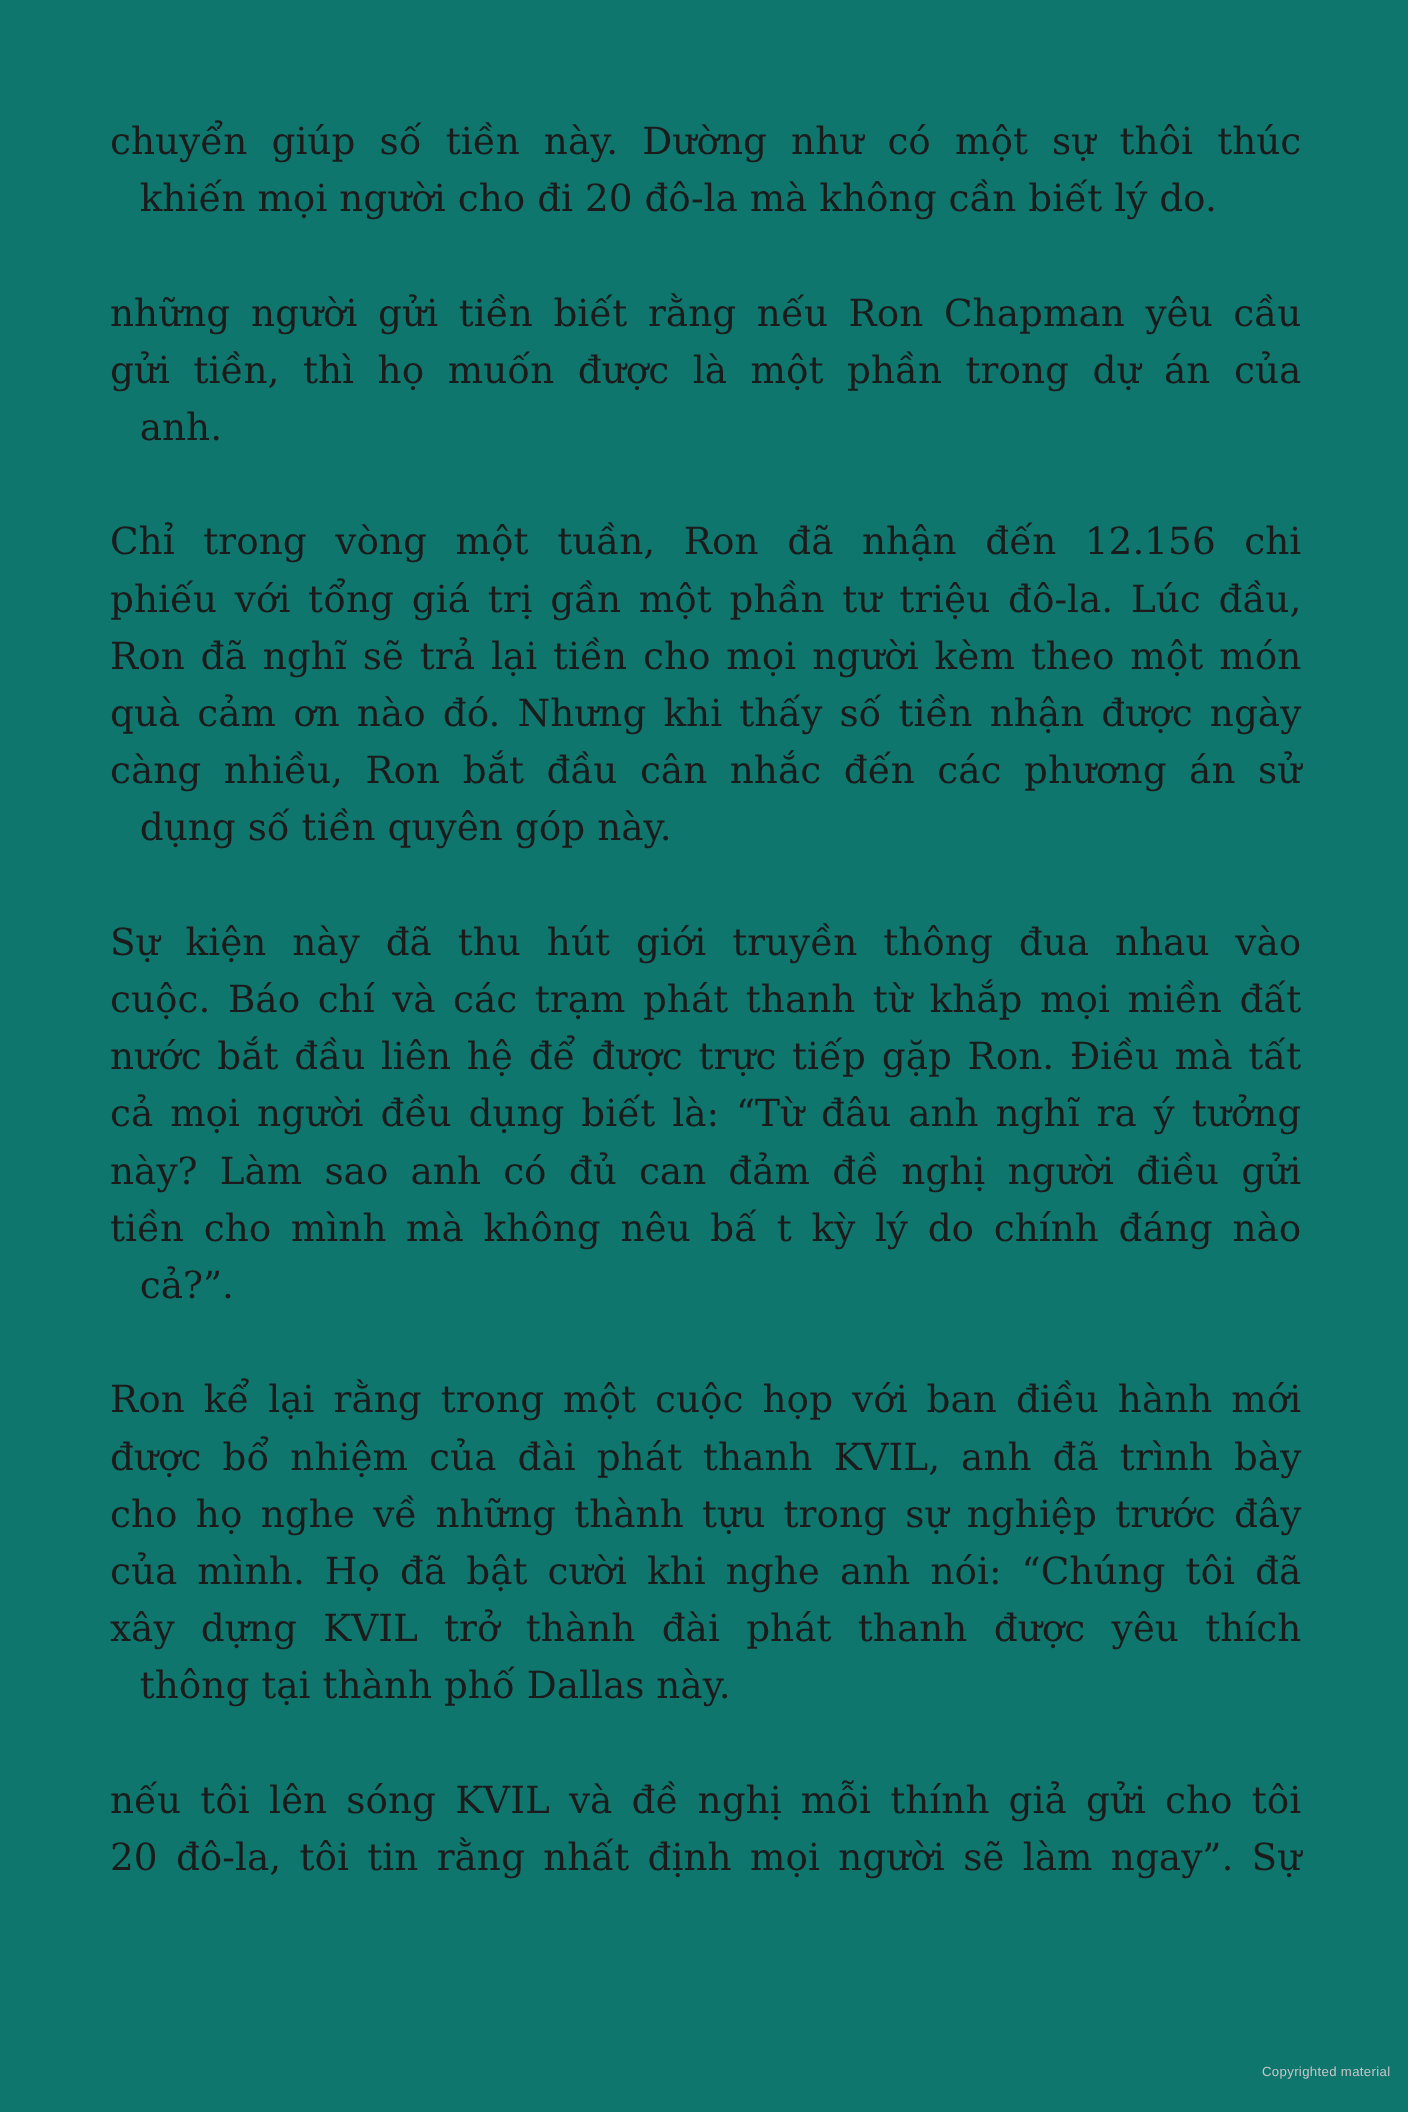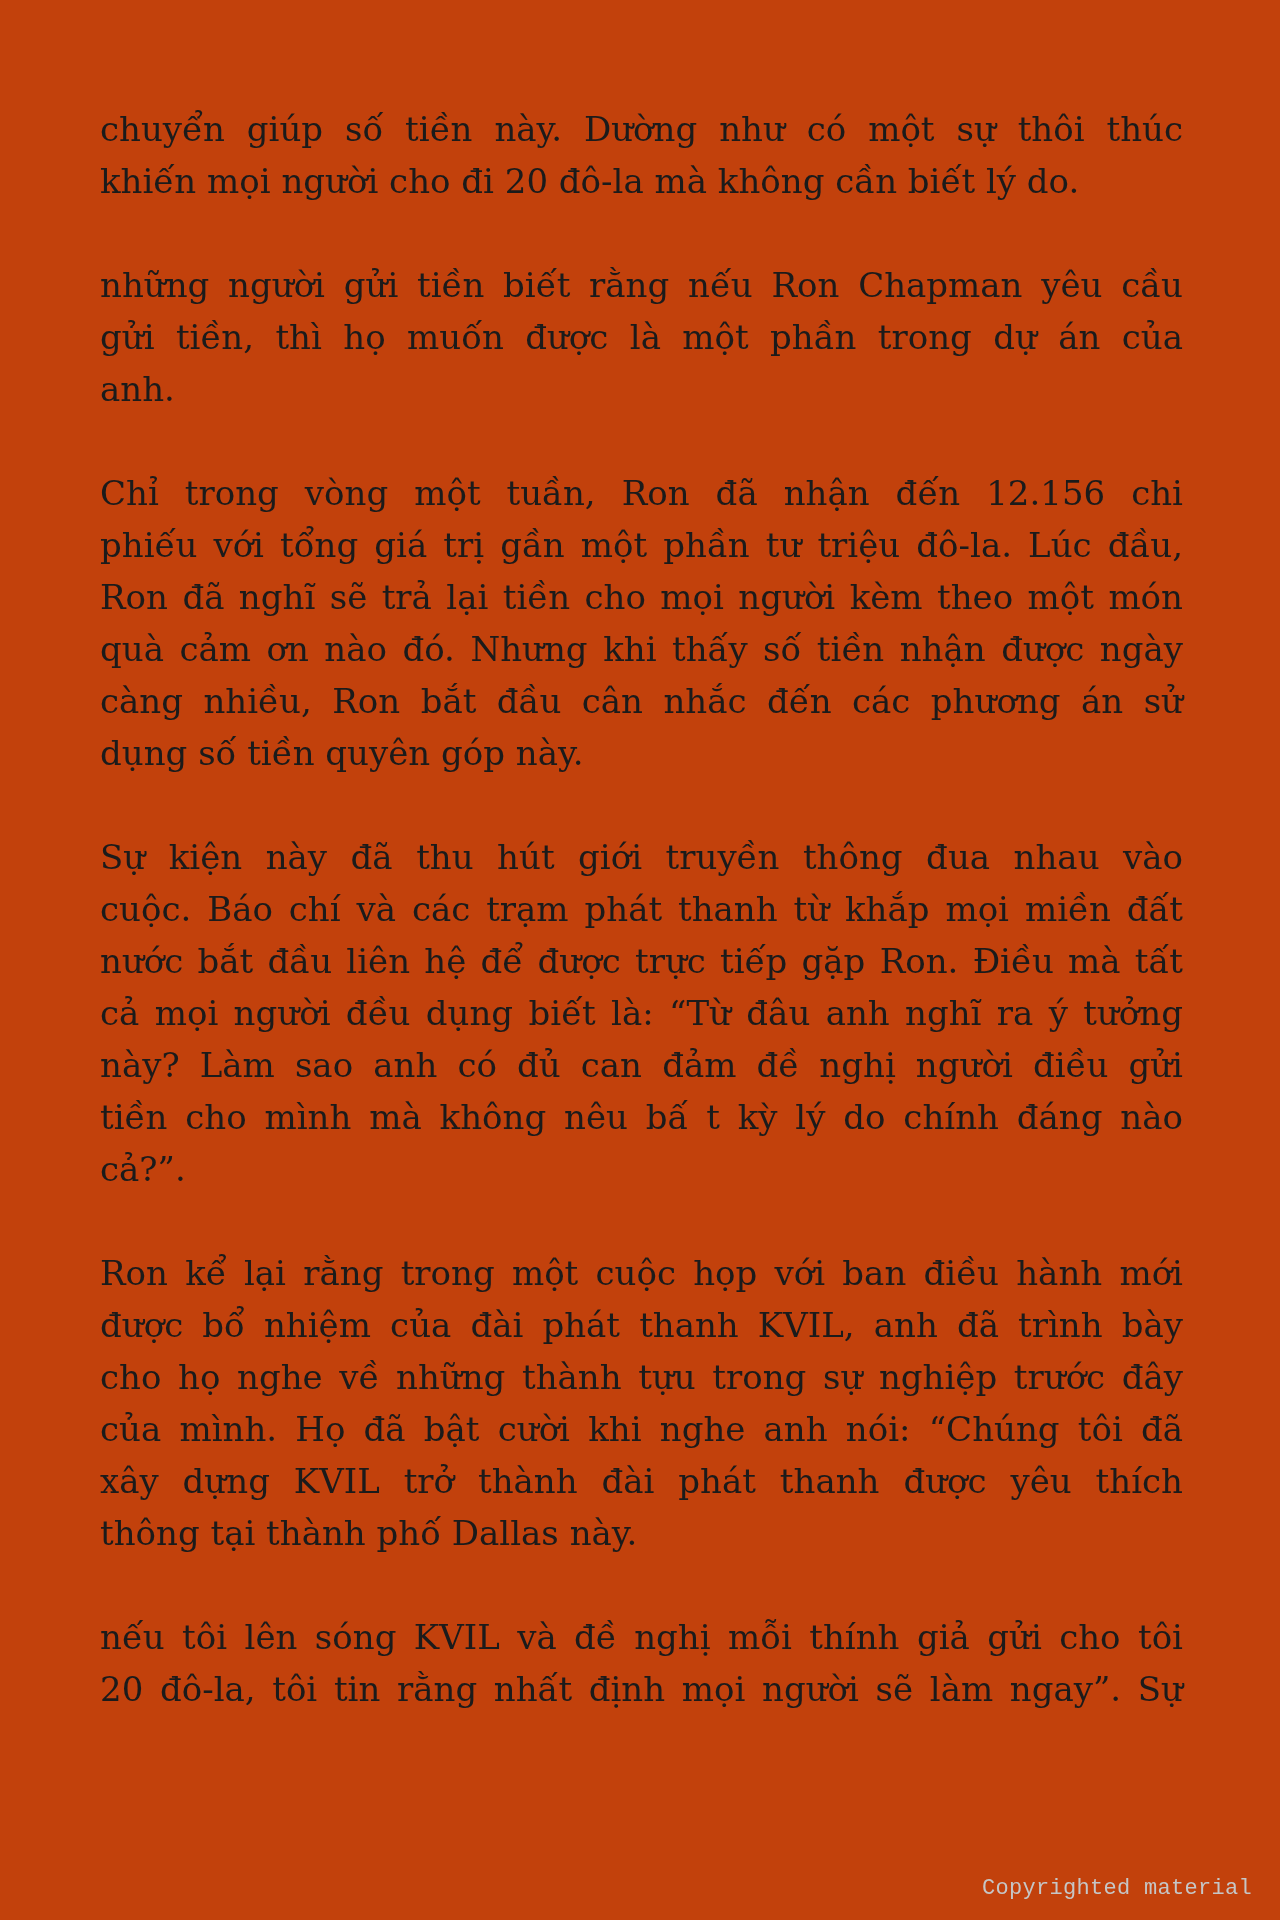--- a/index.html
+++ b/index.html
@@ -11,48 +11,49 @@
     width: 1280px;
     height: 1920px;
     position: relative;
     font-family: "DejaVu Serif", "Liberation Serif", serif;
     color: #1b1b1b;
     overflow: hidden;
   }
   .page {
     position: absolute;
     inset: 0;
-    background: #c2410c;
+    background: #0f766e;
   }
   .text-block {
     position: absolute;
     left: 100px;
     top: 103px;
     width: 1083px;
   }
   p.para {
     margin: 0 0 52px 0;
     font-size: 34px;
     line-height: 52px;
   }
   .line {
     text-align: justify;
     text-align-last: justify;
     white-space: normal;
   }
   .line.plain {
     text-align: left;
     text-align-last: left;
+    margin-left: 27px;
   }
   .watermark {
     position: absolute;
-    right: 28px;
+    right: 16px;
     top: 1876px;
-    font-family: Liberation Mono, monospace;
-    font-size: 22px;
+    font-family: Liberation Sans, sans-serif;
+    font-size: 12px;
     letter-spacing: 0.3px;
     color: #c6c6c6;
   }
 </style>
 </head>
 <body>
 
 <div class="page">
   <div class="text-block">
 

